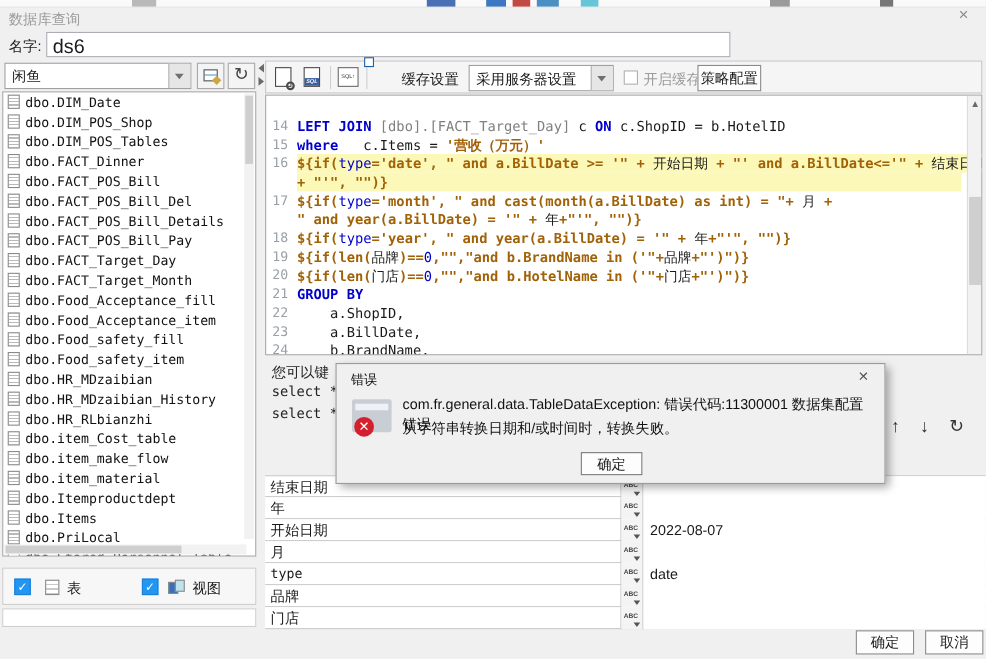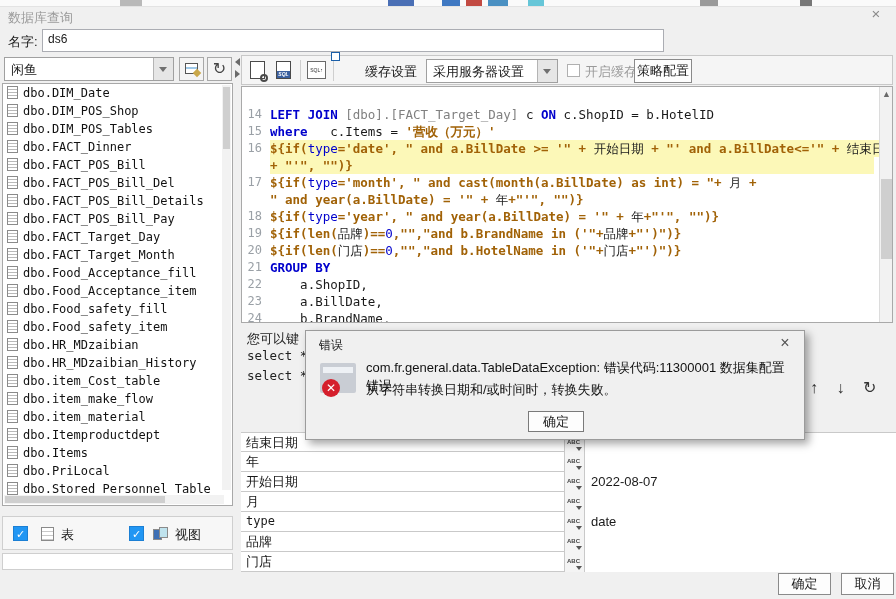--- a/index.html
+++ b/index.html
@@ -10,21 +10,21 @@
 
   
   #app-sliver { left:0; top:0; width:896px; height:7px; background:#fafafa; border-bottom:1px solid #e3e3e3; }
   .sliver-bit { position:absolute; top:0; height:6px; }
 
   
   #win-title { left:8px; top:9px; color:#9b9b9b; font-size:13px; }
   #win-close { left:862px; top:4px; width:28px; height:20px; text-align:center; color:#8a8a8a; font-size:15px; line-height:20px; cursor:pointer; }
 
   #name-label { left:8px; top:33px; }
-  #name-input { left:42px; top:29px; width:622px; height:23px; background:#fff; border:1px solid #abadb3; font-size:12px; padding:2px 5px; font-family:"Liberation Sans",sans-serif; }
+  #name-input { left:42px; top:29px; width:622px; height:23px; background:#fff; border:1px solid #abadb3; font-size:18px; padding:2px 5px; font-family:"Liberation Sans",sans-serif; }
 
   
   #conn-select { left:4px; top:57px; width:170px; height:24px; background:#fff; border:1px solid #a0a0a0; }
   #conn-value { position:absolute; left:6px; top:3px; }
   #conn-arrow-btn { position:absolute; right:0; top:0; width:20px; height:22px; background:#e6e6e6; border-left:1px solid #b4b4b4; }
   .combo-tri { position:absolute; right:6px; top:9px; width:0; height:0; border-left:4px solid transparent; border-right:4px solid transparent; border-top:5px solid #707070; }
   .tool-btn { background:#f4f4f4; border:1px solid #a8a8a8; text-align:center; }
   #conn-edit-btn { left:179px; top:57px; width:25px; height:24px; }
   #conn-refresh-btn { left:207px; top:57px; width:25px; height:24px; font-size:16px; color:#444; line-height:22px; }
   .edit-icon { display:inline-block; width:13px; height:11px; border:1px solid #555; margin-top:5px; background:linear-gradient(#fff 0 3px,#9fc9e8 3px 5px,#fff 5px); position:relative; }
@@ -153,20 +153,21 @@
       <div class="tbl-item"><span class="doc-icon"></span><span>dbo.FACT_POS_Bill_Details</span></div>
       <div class="tbl-item"><span class="doc-icon"></span><span>dbo.FACT_POS_Bill_Pay</span></div>
       <div class="tbl-item"><span class="doc-icon"></span><span>dbo.FACT_Target_Day</span></div>
       <div class="tbl-item"><span class="doc-icon"></span><span>dbo.FACT_Target_Month</span></div>
       <div class="tbl-item"><span class="doc-icon"></span><span>dbo.Food_Acceptance_fill</span></div>
       <div class="tbl-item"><span class="doc-icon"></span><span>dbo.Food_Acceptance_item</span></div>
       <div class="tbl-item"><span class="doc-icon"></span><span>dbo.Food_safety_fill</span></div>
       <div class="tbl-item"><span class="doc-icon"></span><span>dbo.Food_safety_item</span></div>
       <div class="tbl-item"><span class="doc-icon"></span><span>dbo.HR_MDzaibian</span></div>
       <div class="tbl-item"><span class="doc-icon"></span><span>dbo.HR_MDzaibian_History</span></div>
+      <div class="tbl-item"><span class="doc-icon"></span><span>dbo.HR_RLbianzhi</span></div>
       <div class="tbl-item"><span class="doc-icon"></span><span>dbo.item_Cost_table</span></div>
       <div class="tbl-item"><span class="doc-icon"></span><span>dbo.item_make_flow</span></div>
       <div class="tbl-item"><span class="doc-icon"></span><span>dbo.item_material</span></div>
       <div class="tbl-item"><span class="doc-icon"></span><span>dbo.Itemproductdept</span></div>
       <div class="tbl-item"><span class="doc-icon"></span><span>dbo.Items</span></div>
       <div class="tbl-item"><span class="doc-icon"></span><span>dbo.PriLocal</span></div>
       <div class="tbl-item"><span class="doc-icon"></span><span>dbo.Stored_Personnel_Table</span></div>
     </div>
   <div id="tables-vscroll">
       <div id="tables-vthumb"></div>

